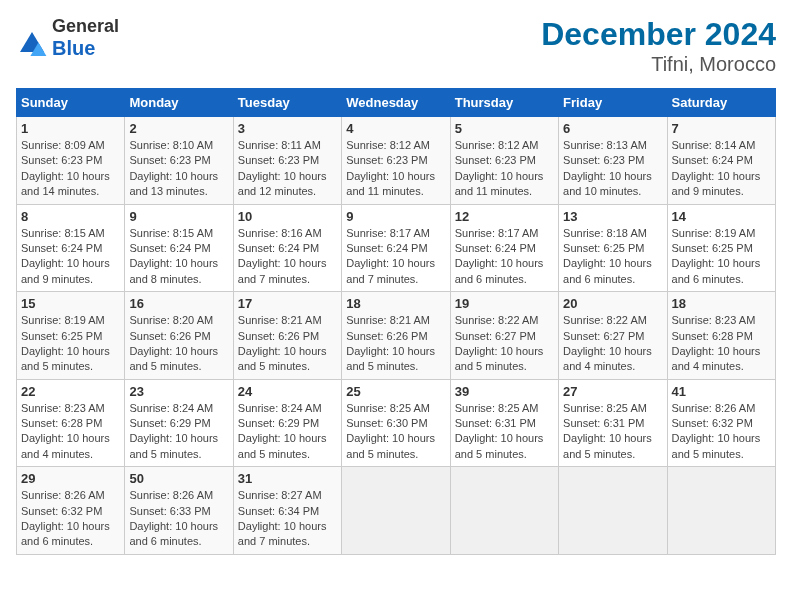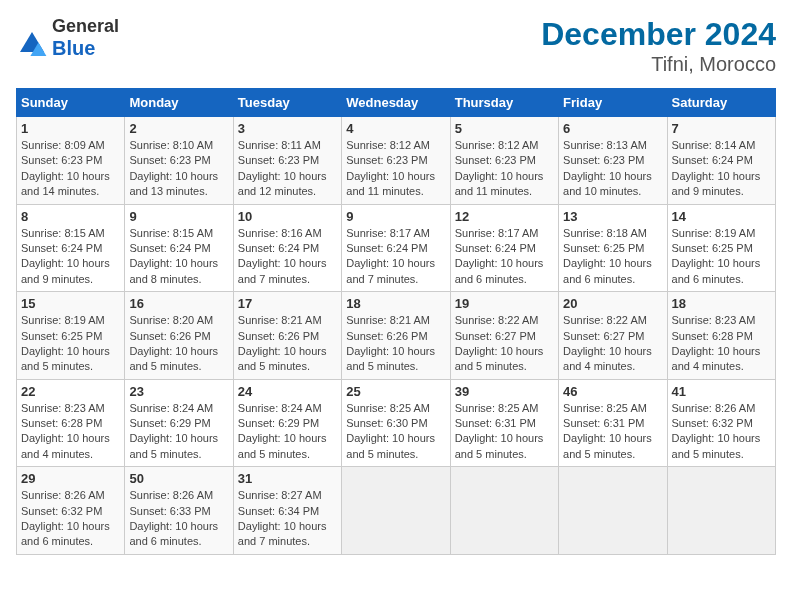--- a/index.html
+++ b/index.html
@@ -227,21 +227,21 @@
         </td>
         <td>
           <span class="day-num">25</span>
           <div class="day-detail">Sunrise: 8:25 AM<br>Sunset: 6:30 PM<br>Daylight: 10 hours and 5 minutes.</div>
         </td>
         <td>
           <span class="day-num">39</span>
           <div class="day-detail">Sunrise: 8:25 AM<br>Sunset: 6:31 PM<br>Daylight: 10 hours and 5 minutes.</div>
         </td>
         <td>
-          <span class="day-num">46</span>
+          <span class="day-num">27</span>
           <div class="day-detail">Sunrise: 8:25 AM<br>Sunset: 6:31 PM<br>Daylight: 10 hours and 5 minutes.</div>
         </td>
         <td>
           <span class="day-num">41</span>
           <div class="day-detail">Sunrise: 8:26 AM<br>Sunset: 6:32 PM<br>Daylight: 10 hours and 5 minutes.</div>
         </td>
       </tr>
       <tr>
         <td>
           <span class="day-num">29</span>

